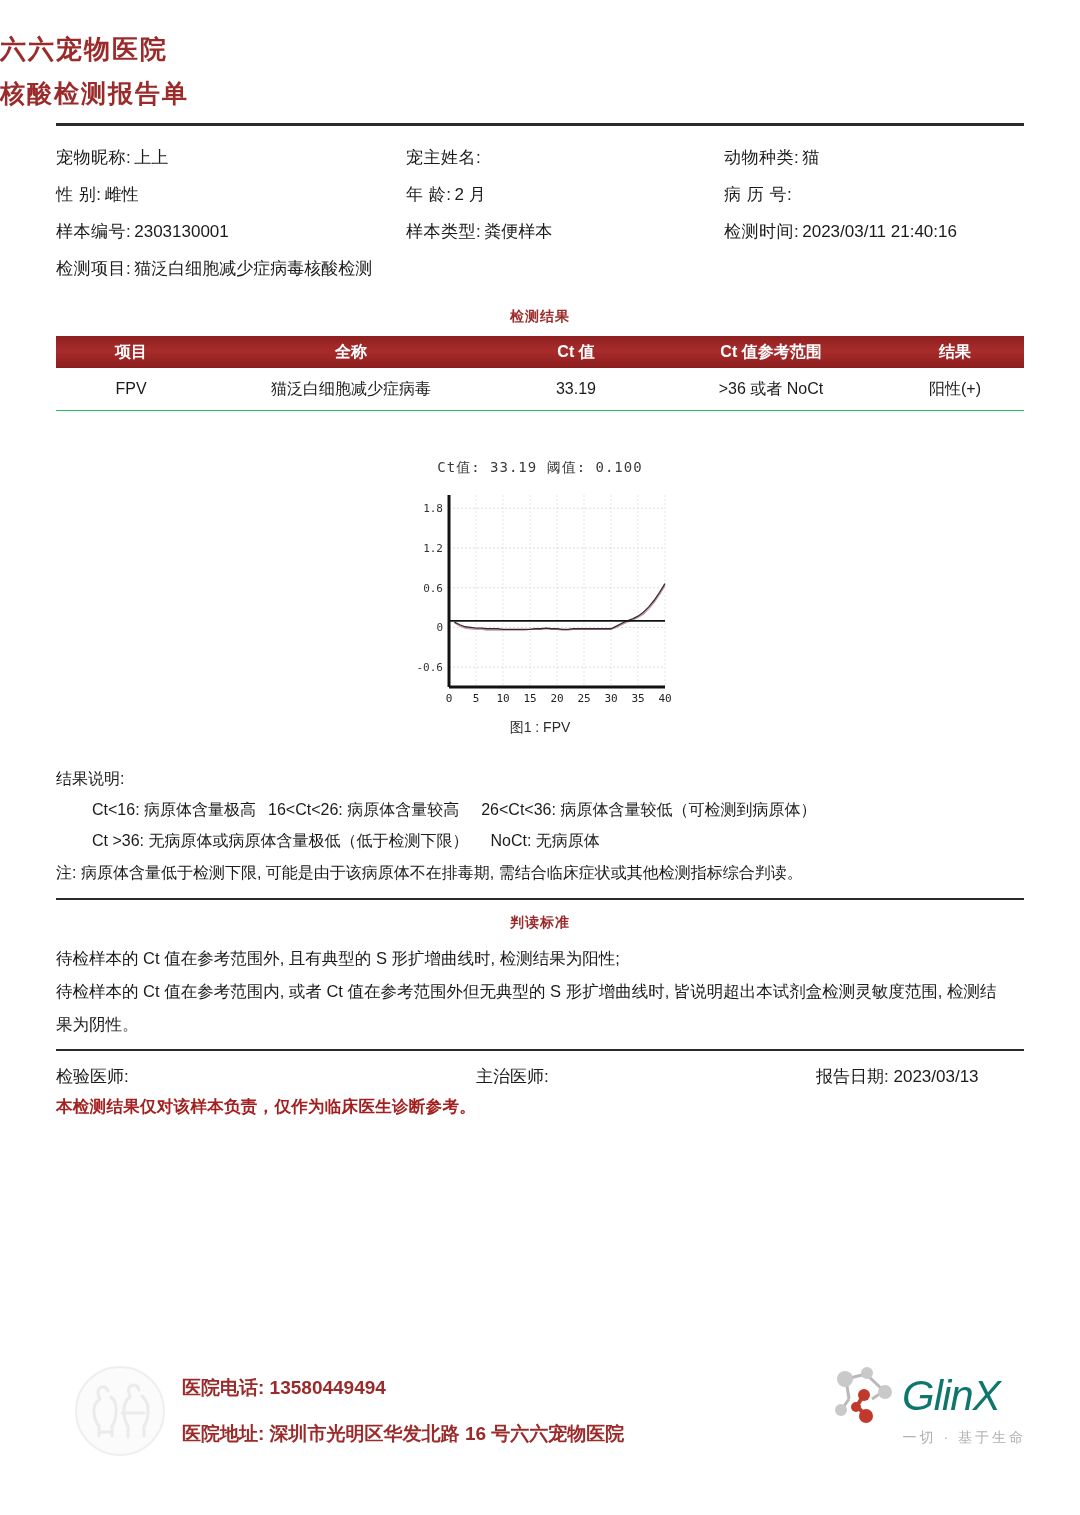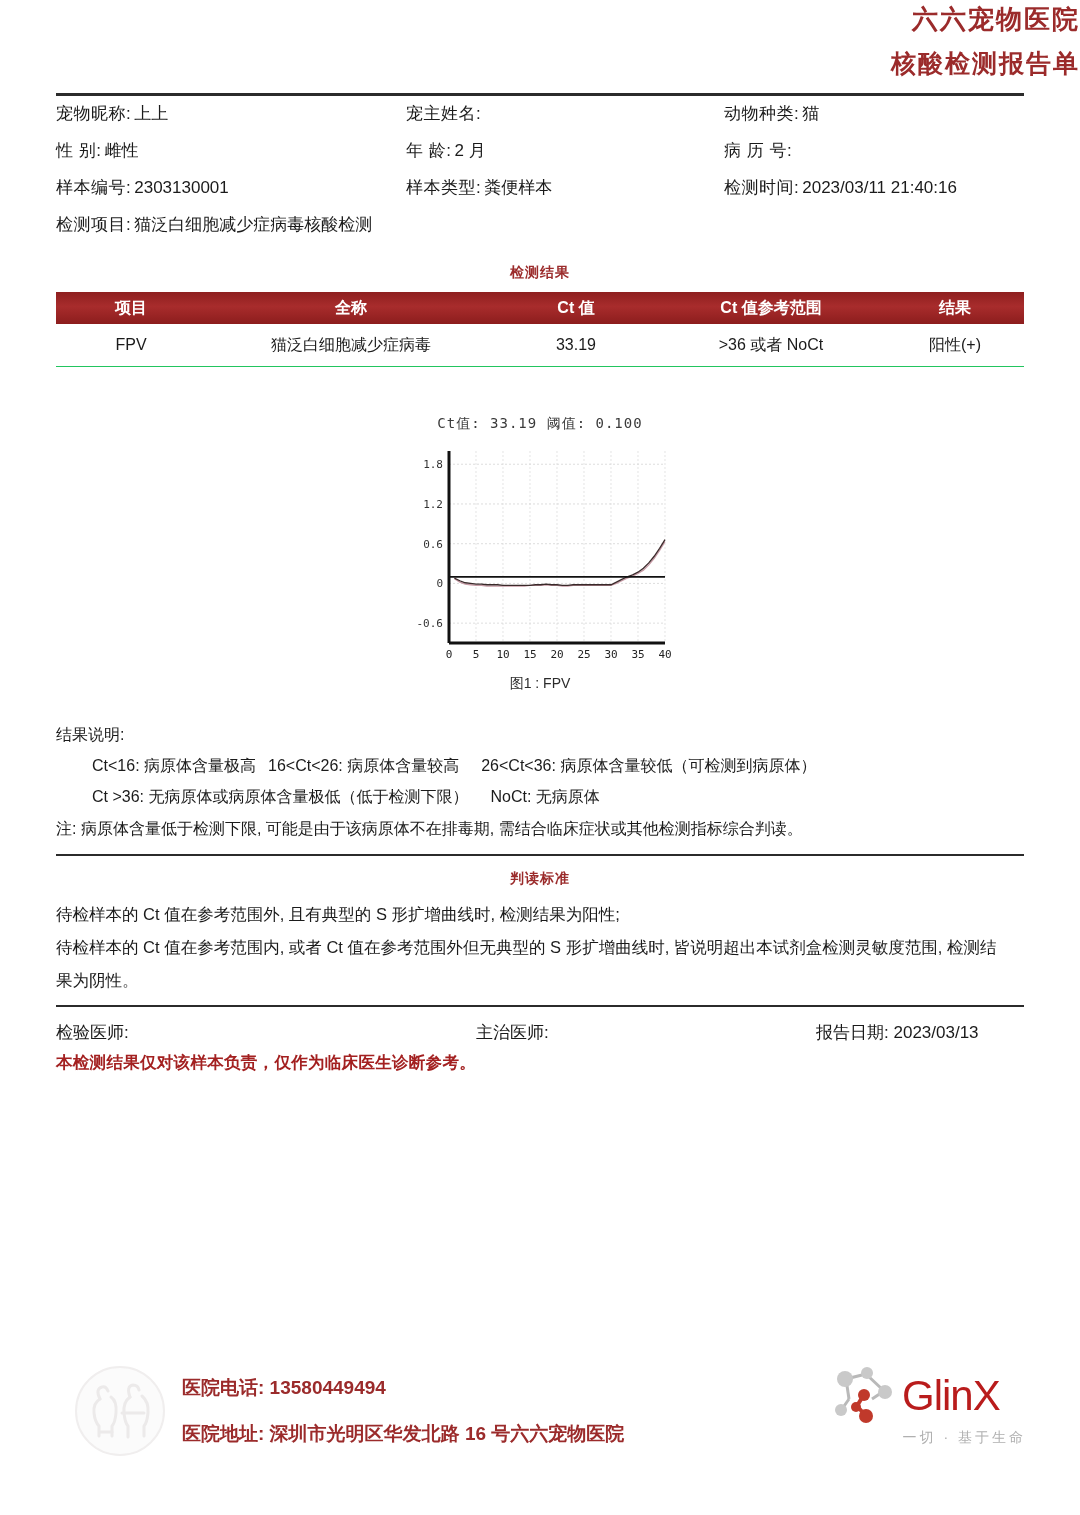--- a/index.html
+++ b/index.html
@@ -17,21 +17,22 @@
   }
   .page {
     position: absolute;
     left: 0; top: 0;
     width: 1080px;
     height: 1515px;
   }
 
   
   .title-block {
-    text-align: right;
+    padding-top: 30px;
+    text-align: left;
   }
   .hospital-name {
     font-size: 26px;
     font-weight: bold;
     color: #9b2b2b;
     letter-spacing: 2px;
     line-height: 1.5;
   }
   .report-name {
     font-size: 25px;
@@ -49,21 +50,21 @@
   }
   .rule-med {
     height: 0;
     border-top: 2px solid #2b2b2b;
     margin: 0 56px;
   }
 
   
   .info {
     margin: 0 56px;
-    padding-top: 6px;
+    padding-top: 20px;
   }
   .info-row {
     display: flex;
     align-items: baseline;
     height: 37px;
   }
   .cell {
     font-size: 17px;
     color: #1b1b1b;
     white-space: nowrap;
@@ -211,24 +212,25 @@
     width: 200px;
     text-align: center;
   }
   .brand-row {
     display: flex;
     align-items: center;
     justify-content: flex-start;
   }
   .brand-name {
     font-size: 42px;
-    color: #b91c1c;
+    color: #0f766e;
     font-weight: normal;
     letter-spacing: -1px;
     margin-left: 4px;
+    font-style: italic;
   }
   .brand-tag {
     font-size: 14px;
     color: #b0b0b0;
     letter-spacing: 3px;
     margin-top: 2px;
     text-align: right;
     padding-right: 6px;
   }
 </style>

